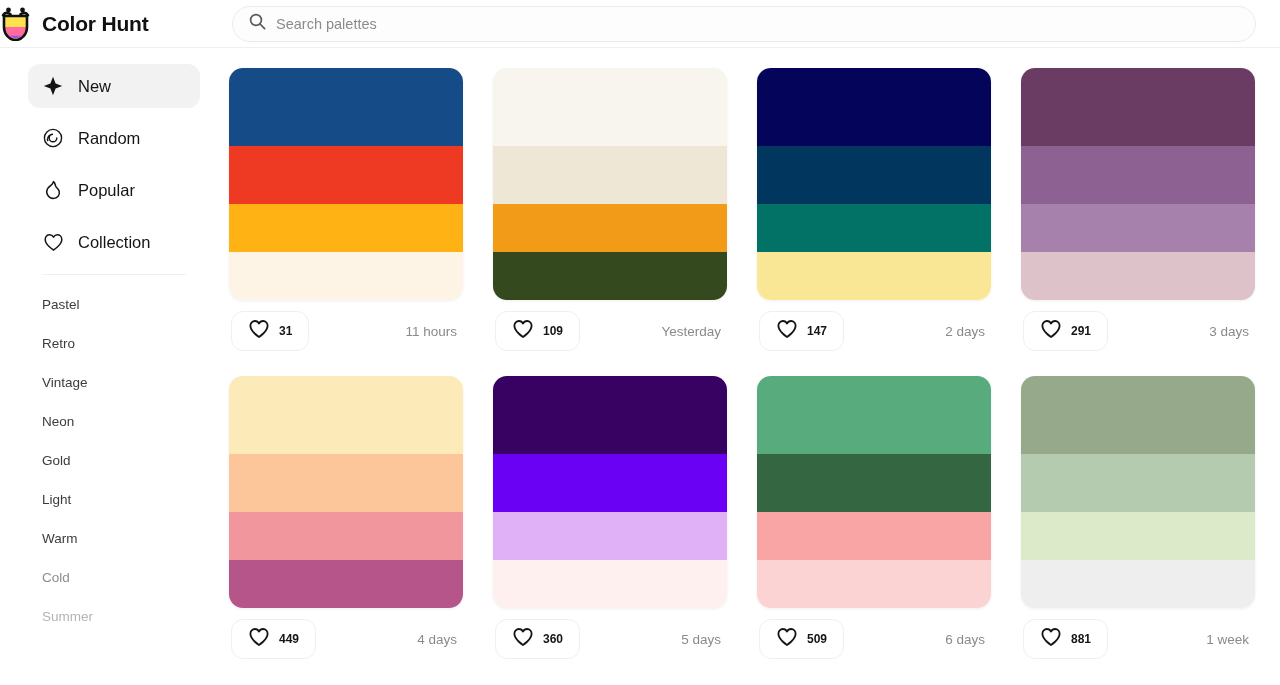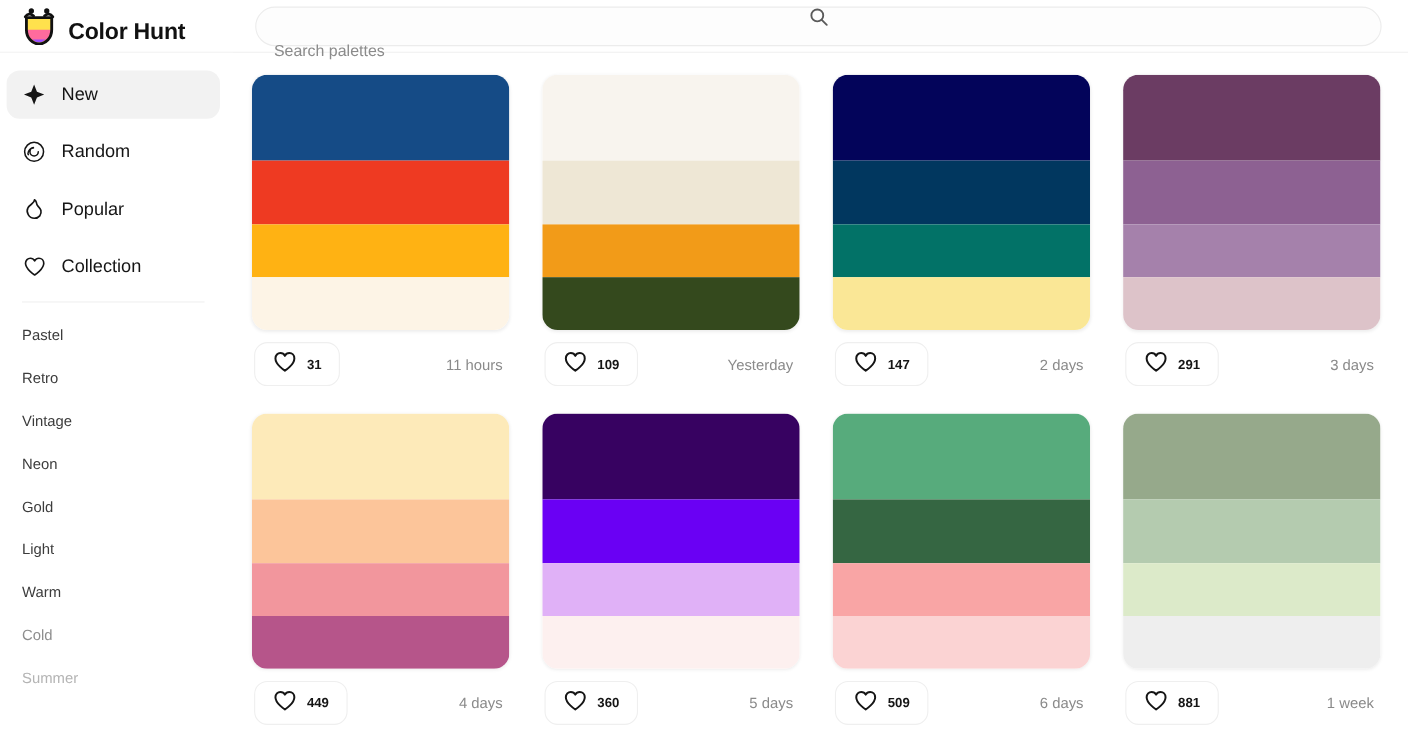--- a/index.html
+++ b/index.html
@@ -12,47 +12,47 @@
   }
 
   
   .header {
     position: absolute; top: 0; left: 0;
     width: 1280px; height: 48px;
     background: #ffffff;
     border-bottom: 1px solid #f0f0f0;
     display: flex; align-items: center;
   }
-  .brand { display: flex; align-items: flex-end; gap: 11px; padding-left: 20px; width: 208px; }
+  .brand { display: flex; align-items: center; gap: 11px; width: 208px; }
   .logo-mark { width: 31px; height: 34px; position: relative; display: block; }
   .brand-name { font-size: 21px; font-weight: bold; letter-spacing: -0.2px; color: #111111; }
 
   .search-wrap { margin-left: 24px; width: 1024px; display: flex; }
   .search-box {
     width: 1024px; height: 36px;
     background: #fdfdfd;
     border: 1px solid #ececec;
     border-radius: 18px;
     display: flex; align-items: center;
-    gap: 10px; padding: 0 16px; flex-direction: column;
+    gap: 10px; padding: 0 16px;
   }
   .search-box svg { flex: 0 0 auto; }
   .search-input {
     border: none; outline: none; background: transparent;
     font-family: "Liberation Sans", sans-serif;
     font-size: 14.5px; color: #222; width: 100%;
   }
   .search-input::placeholder { color: #8b8b8b; }
 
   
   .sidebar {
     position: absolute; top: 48px; left: 0;
     width: 212px; height: 637px;
     background: #ffffff;
-    padding: 16px 12px 0 6px;
+    padding: 16px 12px 0 28px;
     overflow: hidden;
   }
   .nav-item {
     height: 44px; display: flex; align-items: center; gap: 14px;
     padding: 0 14px; border-radius: 12px; margin-bottom: 8px;
     cursor: pointer;
   }
   .nav-item.active { background: #f2f2f2; }
   .nav-item .nav-label { font-size: 16.5px; color: #151515; }
   .nav-icon { width: 22px; height: 22px; display: flex; align-items: center; justify-content: center; }

